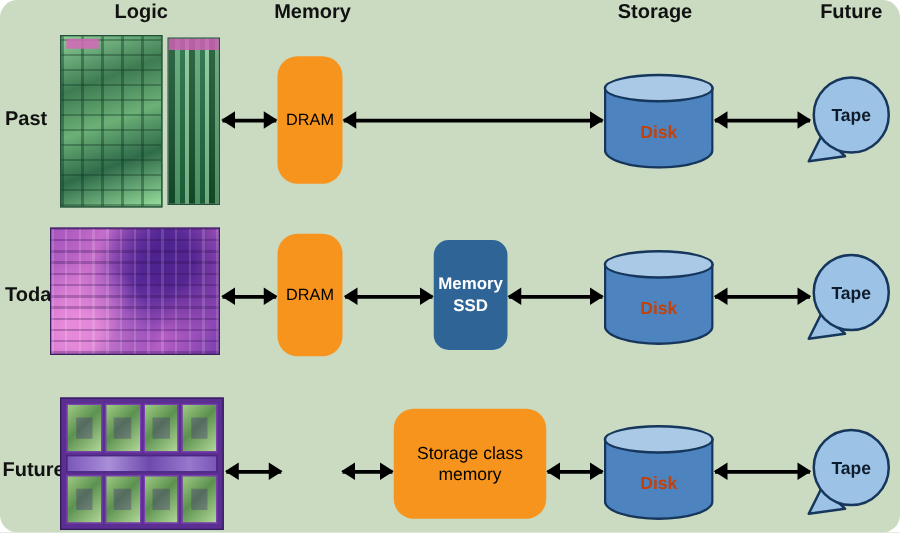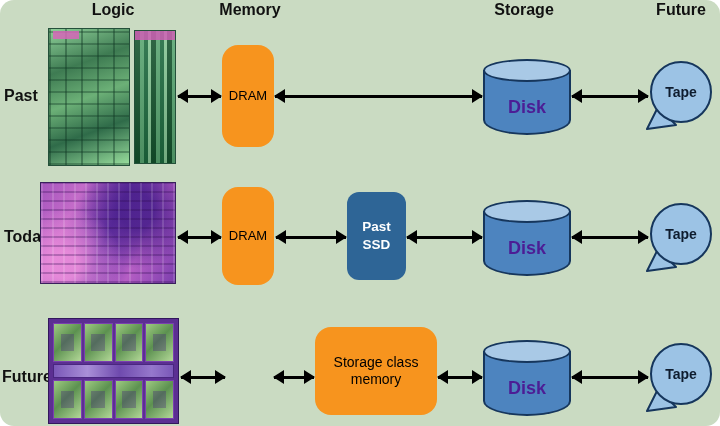--- a/index.html
+++ b/index.html
@@ -71,21 +71,21 @@
     background:#4d84bf; border:2px solid #16365c; border-top:none;
     border-radius:0 0 50% 50% / 0 0 15px 15px; box-sizing:border-box;
   }
   .cyl-top {
     position:absolute; left:0; right:0; top:0; height:23px;
     background:#a9c9e6; border:2px solid #16365c; border-radius:50%;
     box-sizing:border-box;
   }
   .disk-label {
     position:absolute; left:0; right:0; top:38px; text-align:center;
-    font-weight:bold; font-size:18px; color:#4c1d95;
+    font-weight:bold; font-size:14px; color:#c2410c;
   }
 
   
   .tape { position:absolute; width:70px; height:74px; }
   .tape-past   { left:644px; top:59px;  }
   .tape-today  { left:644px; top:201px; }
   .tape-future { left:644px; top:341px; }
   .tape svg { display:block; }
   .tape text { font-family:"Liberation Sans", sans-serif; font-weight:bold; font-size:14px; fill:#0e1c2e; }
 
@@ -199,21 +199,21 @@
 
   <div class="arrow" style="left:178px; top:235.5px; width:43px;"></div>
 
   <div class="orange-box dram-today">
     <span>DRAM</span>
   </div>
 
   <div class="arrow" style="left:276px; top:235.5px; width:70px;"></div>
 
   <div class="flash-box">
-    <span>Past SSD</span>
+    <span>Memory SSD</span>
   </div>
 
   <div class="arrow" style="left:407px; top:235.5px; width:75px;"></div>
 
   <div class="disk disk-today">
     <div class="cyl-body"></div>
     <div class="cyl-top"></div>
     <div class="disk-label">Disk</div>
   </div>
 

